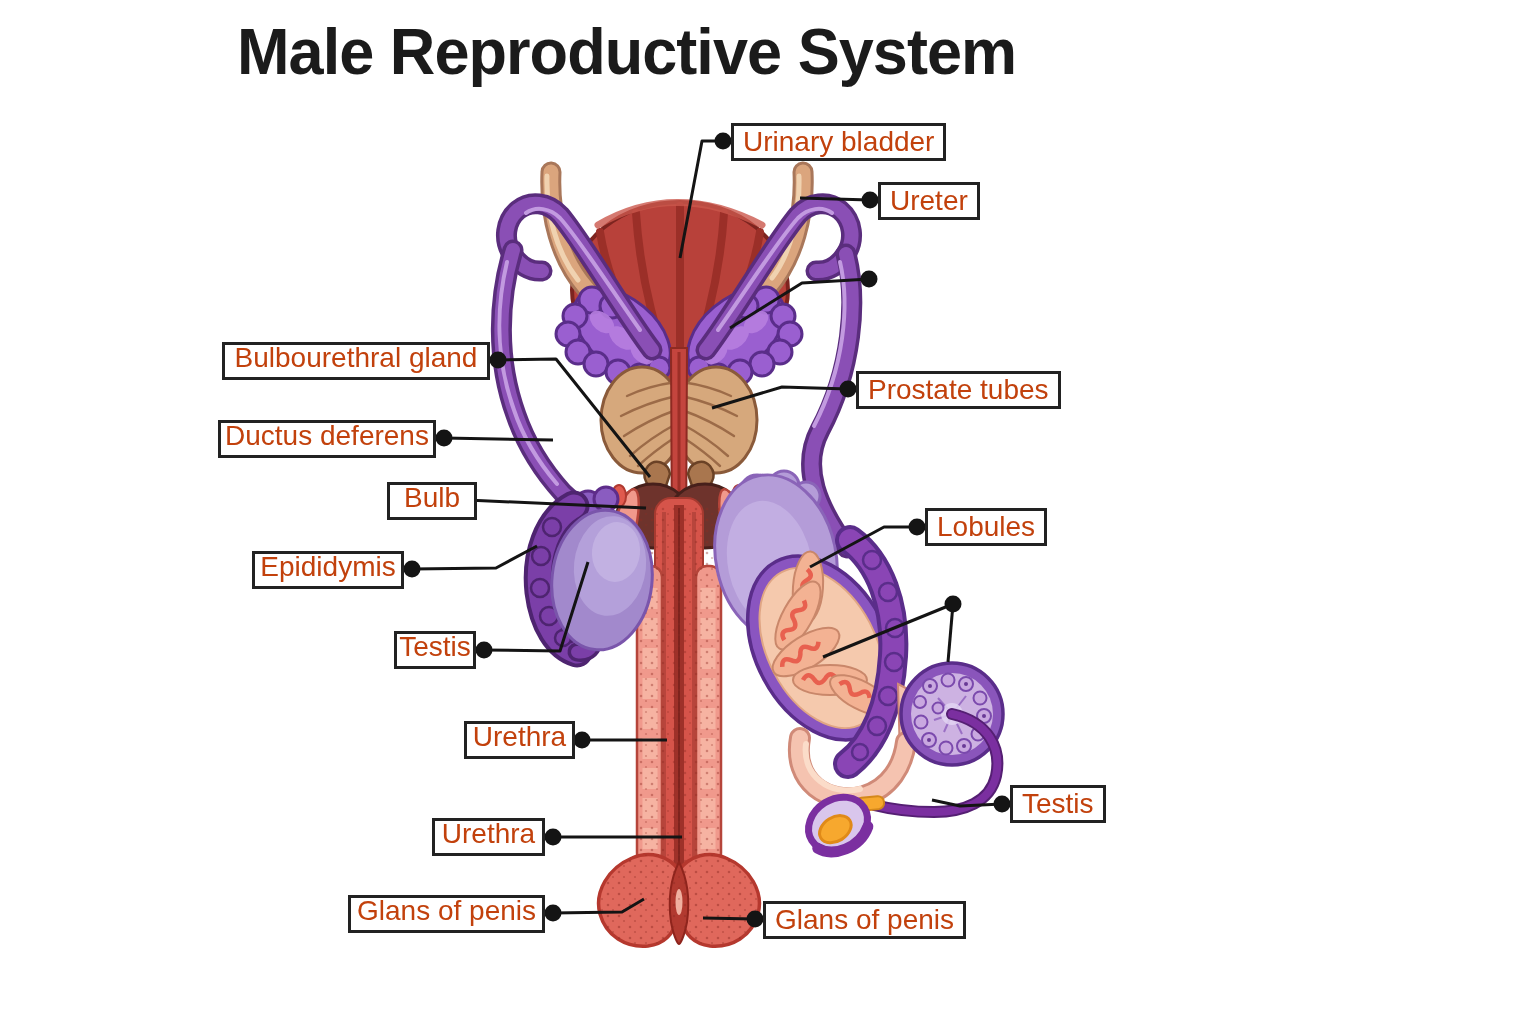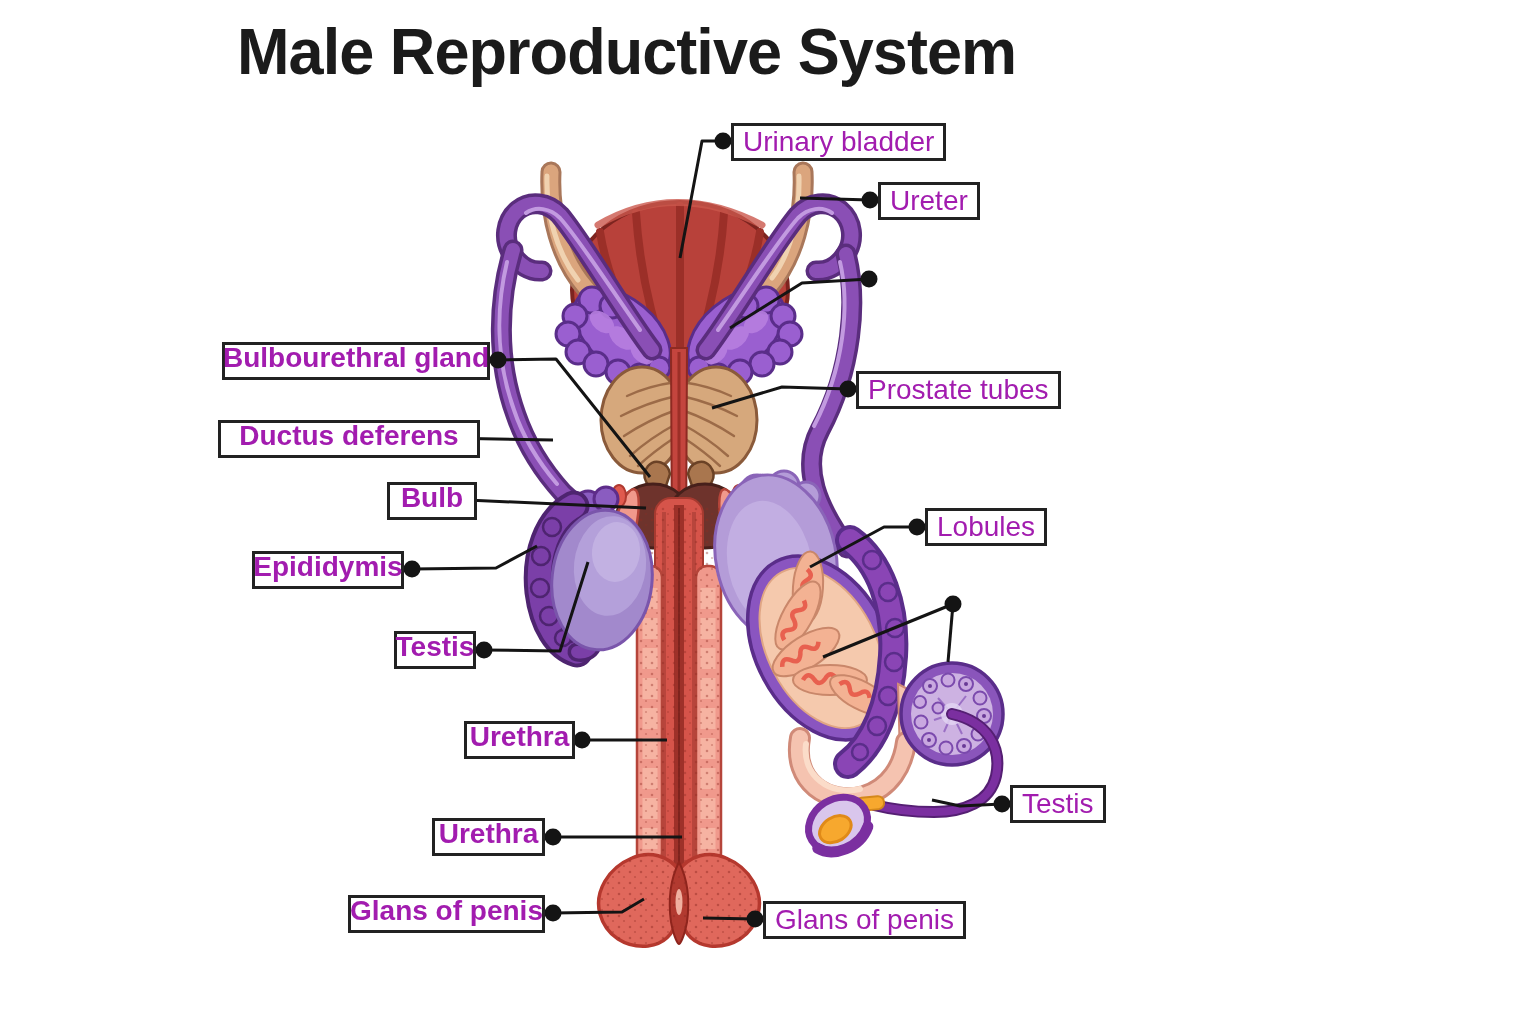--- a/index.html
+++ b/index.html
@@ -2,23 +2,23 @@
 <html style="--bladder-red: #b8413a; --bladder-ridge: #9b2f28; --bladder-outline: #7d241f; --ureter-tan: #dba57d; --ureter-outline: #a9775a; --duct-purple: #8a4fb5; --duct-purple-dark: #5a2d7d; --duct-purple-light: #c29ae0; --vesicle-violet: #9a5fd0; --vesicle-outline: #5a2d8a; --vesicle-light: #b77fe0; --prostate-tan: #d6a87c; --prostate-line: #9c6b48; --gland-brown: #a9764e; --bulb-maroon: #6e332c; --urethra-red: #c4453e; --shaft-salmon: #f0998c; --shaft-red: #d6544a; --shaft-cream: #f6b3a2; --shaft-core: #9e3129; --glans-red: #e0685c; --glans-outline: #b5382e; --testis-lavender: #a289cc; --epididymis-purple: #7b3fa8; --sac-lavender: #b49cd8; --testis-peach: #f5c9ad; --lobule-peach: #f3b293; --tubule-coral: #e8604f; --inset-fill: #cdb2e2; --cell-purple: #c9a8e0; --tail-purple: #7b2fa0; --sperm-orange: #f7a82e; --line-black: #141414;"><head>
 <meta charset="utf-8">
 <style>
   html,body{margin:0;padding:0;background:#e9e9e9;}
   #canvas{position:relative;width:1536px;height:1024px;background:#ffffff;overflow:hidden;
           font-family:"Liberation Sans","DejaVu Sans",sans-serif;}
   #art{position:absolute;left:0;top:0;}
   .title{position:absolute;left:237px;top:14px;font-size:65px;font-weight:700;color:#1b1b1b;
          letter-spacing:-1px;white-space:nowrap;transform:scaleX(.97);transform-origin:left top;}
   .label{position:absolute;box-sizing:border-box;border:3px solid #222;background:#fff;
-         color:#a21caf;font-size:28px;line-height:31px;padding:1px 9px 2px;white-space:nowrap;
+         color:#c2410c;font-size:28px;line-height:31px;padding:1px 9px 2px;white-space:nowrap;
          height:38px;display:flex;align-items:center;justify-content:center;}
-  .w{justify-content:center;text-align:center;padding:1px 0 8px;font-weight:bold;}
+  .w{justify-content:center;text-align:center;padding:1px 0 8px;}
 </style>
 </head>
 <body>
 
 <div id="canvas">
 
 <svg id="art" width="1536" height="1024" viewBox="0 0 1536 1024">
   <defs>
     <pattern id="p-dots" width="11" height="11" patternUnits="userSpaceOnUse">
       <circle cx="3" cy="3" r="1.3" fill="#8e2a22" opacity="0.55"></circle>
@@ -337,21 +337,21 @@
     <circle cx="1002" cy="804" r="8.5"></circle>
   </g>
 </svg>
 
 <div class="title">Male Reproductive System</div>
 
 <div class="label" style="left:731px;top:123px">Urinary bladder</div>
 <div class="label" style="left:878px;top:182px">Ureter</div>
 <div class="label" style="left:856px;top:371px">Prostate tubes</div>
 <div class="label w" style="left:222px;top:342px;width:268px">Bulbourethral gland</div>
-<div class="label w" style="left:218px;top:420px;width:262px">Ductus deferens</div>
+<div class="label w" style="left:218px;top:420px;width:218px">Ductus deferens</div>
 <div class="label w" style="left:387px;top:482px;width:90px">Bulb</div>
 <div class="label w" style="left:252px;top:551px;width:152px">Epididymis</div>
 <div class="label w" style="left:394px;top:631px;width:82px">Testis</div>
 <div class="label" style="left:925px;top:508px">Lobules</div>
 <div class="label w" style="left:464px;top:721px;width:111px">Urethra</div>
 <div class="label w" style="left:432px;top:818px;width:113px">Urethra</div>
 <div class="label w" style="left:348px;top:895px;width:197px">Glans of penis</div>
 <div class="label" style="left:763px;top:901px">Glans of penis</div>
 <div class="label" style="left:1010px;top:785px">Testis</div>
 

